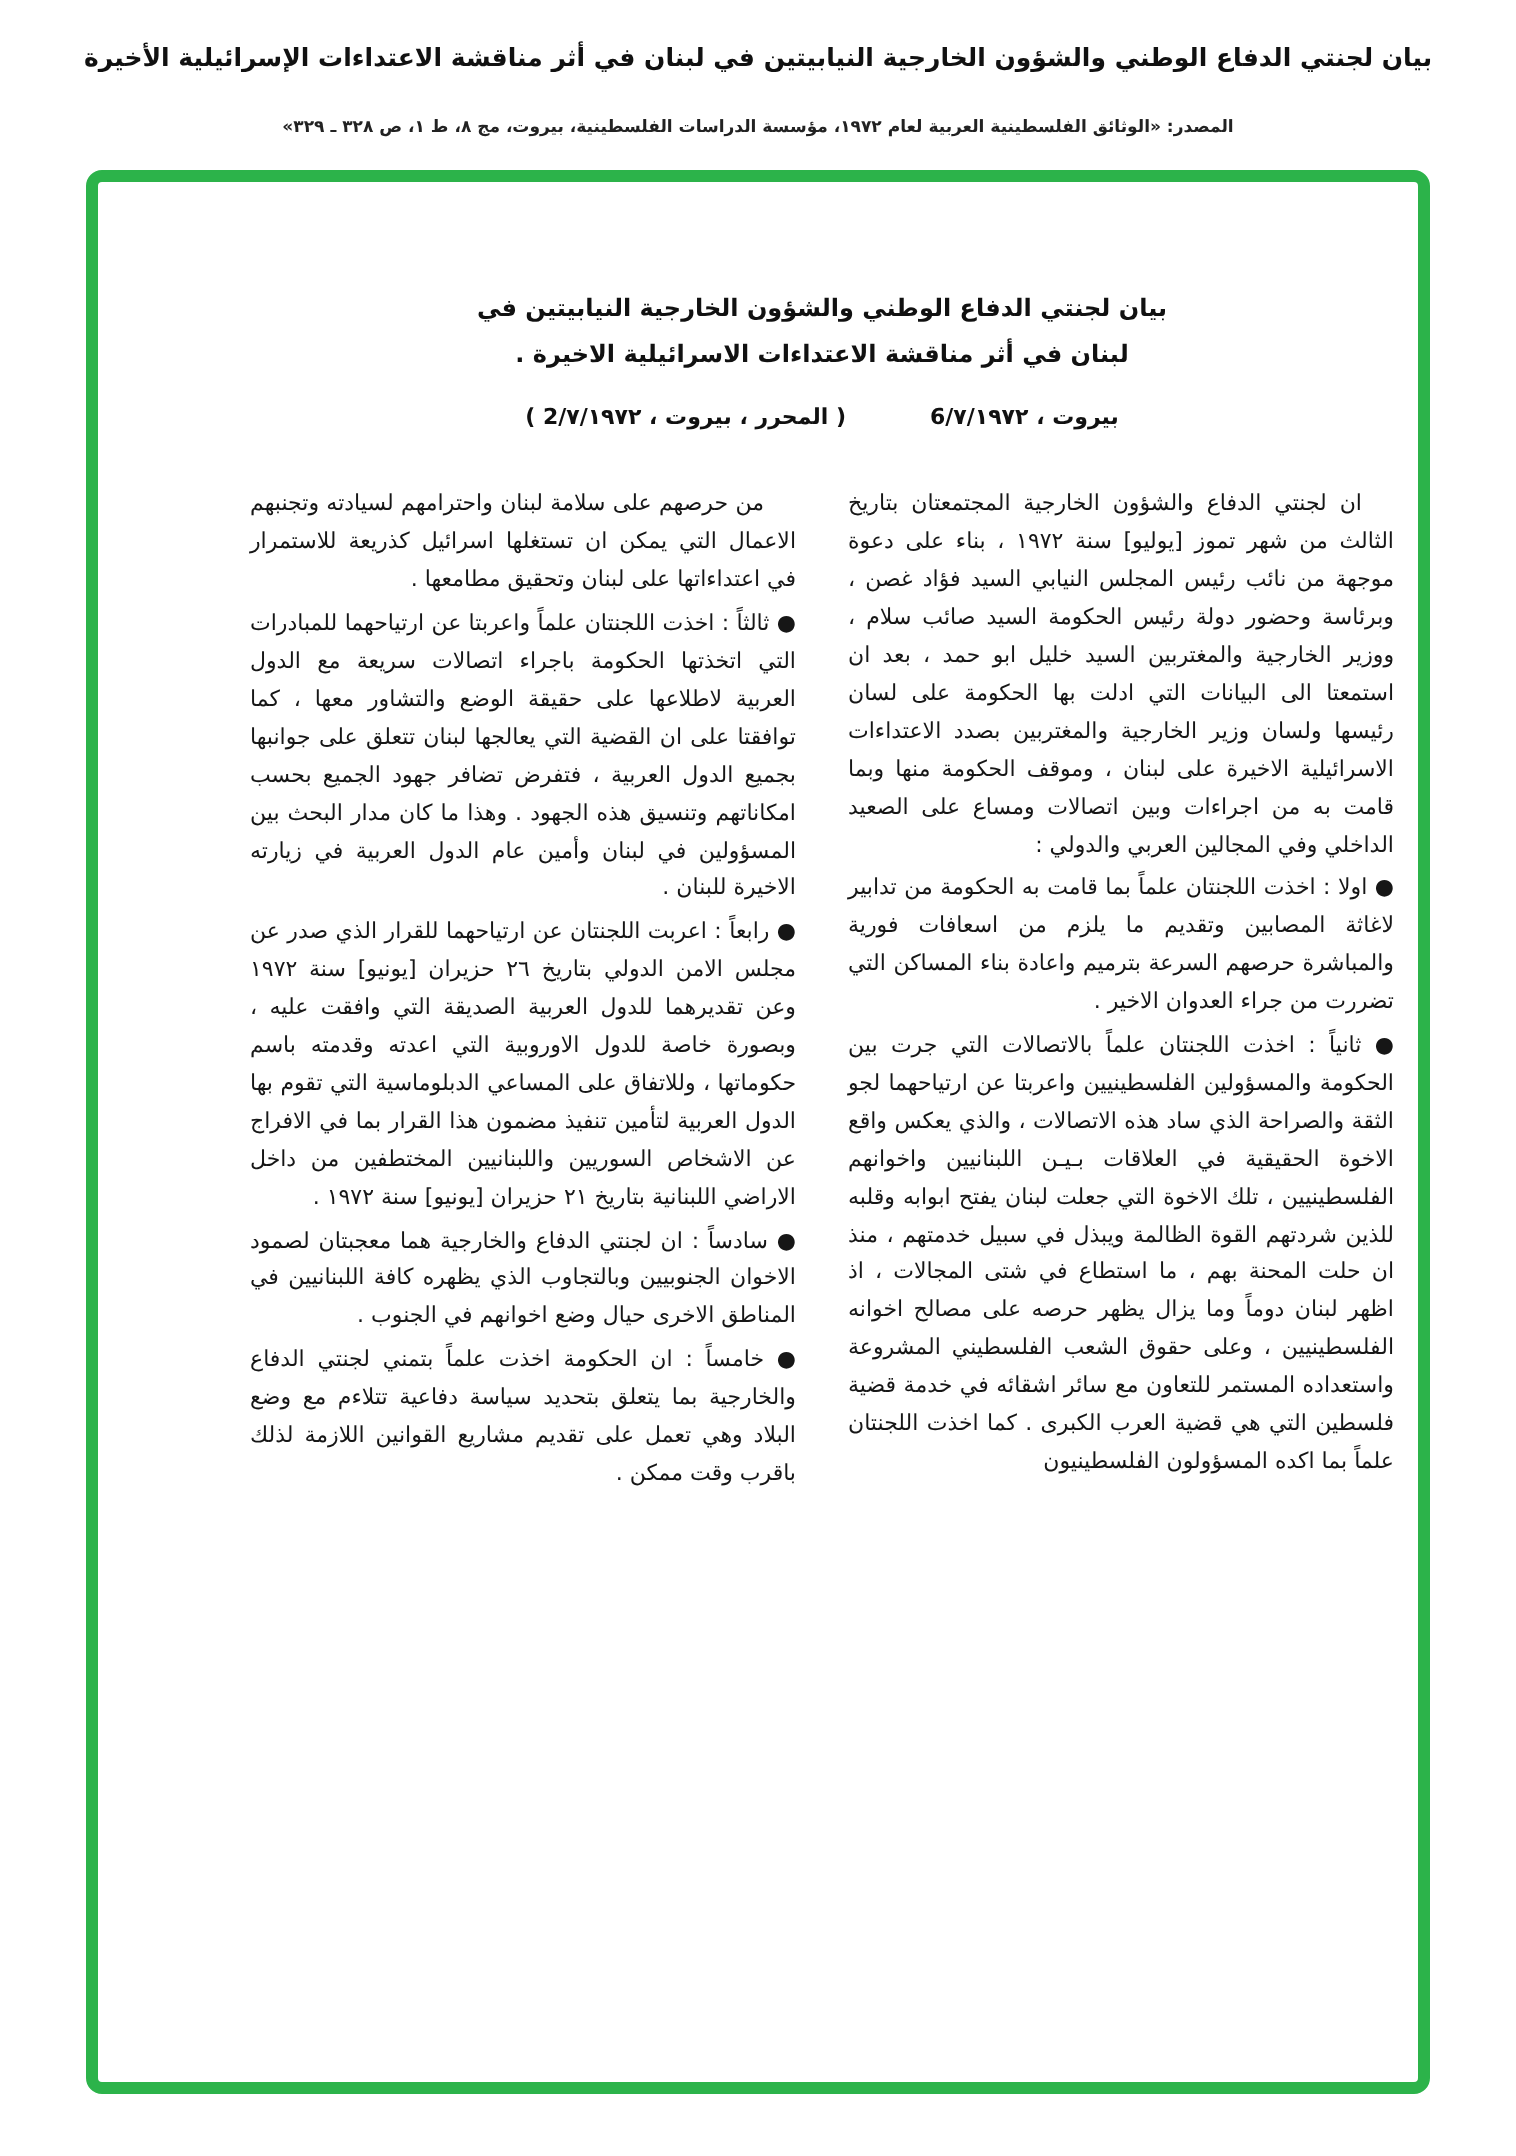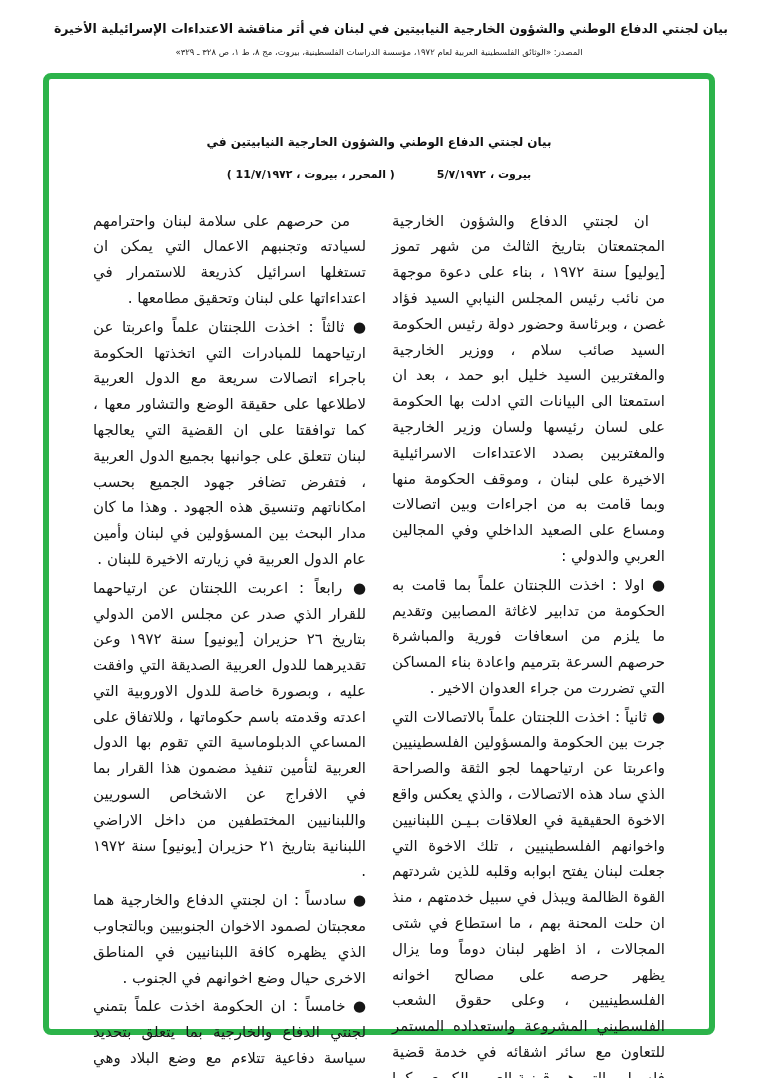--- a/index.html
+++ b/index.html
@@ -19,44 +19,44 @@
     direction: rtl;
     text-align: center;
     padding-top: 20px;
   }
   .top-title {
     font-size: 12.5px;
     font-weight: bold;
     color: #111;
     line-height: 1.5;
     padding: 0 30px;
-    text-align: right;
   }
   .top-source {
     font-size: 8.5px;
-    font-weight: normal;
+    font-weight: bold;
     color: #222;
-    margin-top: 8px;
+    margin-top: 20px;
     padding: 0 64px;
   }
   .green-frame {
     box-sizing: border-box;
     width: 672px;
     margin: 16px auto 0 auto;
     height: 962px;
     border: 6px solid #2cb34a;
     border-radius: 8px;
     background: #ffffff;
   }
   .doc-page {
     box-sizing: border-box;
     width: 100%;
     height: 100%;
     padding: 52px 44px 44px 44px;
     direction: rtl;
+    margin-left: 32px;
   }
   .doc-title {
     text-align: center;
     font-weight: bold;
     font-size: 12px;
     line-height: 1.9;
     color: #111;
     max-width: 380px;
     margin: 0 auto;
   }
@@ -75,21 +75,21 @@
     display: flex;
     gap: 26px;
     margin-top: 28px;
   }
   .col {
     flex: 1 1 0;
     min-width: 0;
   }
   .col p {
     margin: 0 0 3px 0;
-    font-size: 15px;
+    font-size: 11px;
     line-height: 1.72;
     text-align: justify;
     color: #161616;
   }
   .col p.indent {
     text-indent: 16px;
   }
 </style>
 </head>
 <body>
@@ -97,25 +97,26 @@
 <div class="top-header">
   <div class="top-title">بيان لجنتي الدفاع الوطني والشؤون الخارجية النيابيتين في لبنان في أثر مناقشة الاعتداءات الإسرائيلية الأخيرة</div>
   <div class="top-source">المصدر: «الوثائق الفلسطينية العربية لعام ١٩٧٢، مؤسسة الدراسات الفلسطينية، بيروت، مج ٨، ط ١، ص ٣٢٨ ـ ٣٢٩»</div>
 </div>
 
 <div class="green-frame">
   <div class="doc-page">
 
     <div class="doc-title">
       <div>بيان لجنتي الدفاع الوطني والشؤون الخارجية النيابيتين في</div>
+      <div>لبنان في أثر مناقشة الاعتداءات الاسرائيلية الاخيرة .</div>
     </div>
 
     <div class="doc-dateline">
-      <span>بيروت ، 5/٧/١٩٧٢</span>
-      <span>( المحرر ، بيروت ، 11/٧/١٩٧٢ )</span>
+      <span>بيروت ، 6/٧/١٩٧٢</span>
+      <span>( المحرر ، بيروت ، 2/٧/١٩٧٢ )</span>
     </div>
 
     <div class="columns">
 
       <div class="col">
         <p class="indent">ان لجنتي الدفاع والشؤون الخارجية المجتمعتان بتاريخ الثالث من شهر تموز [يوليو] سنة ١٩٧٢ ، بناء على دعوة موجهة من نائب رئيس المجلس النيابي السيد فؤاد غصن ، وبرئاسة وحضور دولة رئيس الحكومة السيد صائب سلام ، ووزير الخارجية والمغتربين السيد خليل ابو حمد ، بعد ان استمعتا الى البيانات التي ادلت بها الحكومة على لسان رئيسها ولسان وزير الخارجية والمغتربين بصدد الاعتداءات الاسرائيلية الاخيرة على لبنان ، وموقف الحكومة منها وبما قامت به من اجراءات وبين اتصالات ومساع على الصعيد الداخلي وفي المجالين العربي والدولي :</p>
         <p>● اولا : اخذت اللجنتان علماً بما قامت به الحكومة من تدابير لاغاثة المصابين وتقديم ما يلزم من اسعافات فورية والمباشرة حرصهم السرعة بترميم واعادة بناء المساكن التي تضررت من جراء العدوان الاخير .</p>
         <p>● ثانياً : اخذت اللجنتان علماً بالاتصالات التي جرت بين الحكومة والمسؤولين الفلسطينيين واعربتا عن ارتياحهما لجو الثقة والصراحة الذي ساد هذه الاتصالات ، والذي يعكس واقع الاخوة الحقيقية في العلاقات بـيـن اللبنانيين واخوانهم الفلسطينيين ، تلك الاخوة التي جعلت لبنان يفتح ابوابه وقلبه للذين شردتهم القوة الظالمة ويبذل في سبيل خدمتهم ، منذ ان حلت المحنة بهم ، ما استطاع في شتى المجالات ، اذ اظهر لبنان دوماً وما يزال يظهر حرصه على مصالح اخوانه الفلسطينيين ، وعلى حقوق الشعب الفلسطيني المشروعة واستعداده المستمر للتعاون مع سائر اشقائه في خدمة قضية فلسطين التي هي قضية العرب الكبرى . كما اخذت اللجنتان علماً بما اكده المسؤولون الفلسطينيون</p>
       </div>
 

